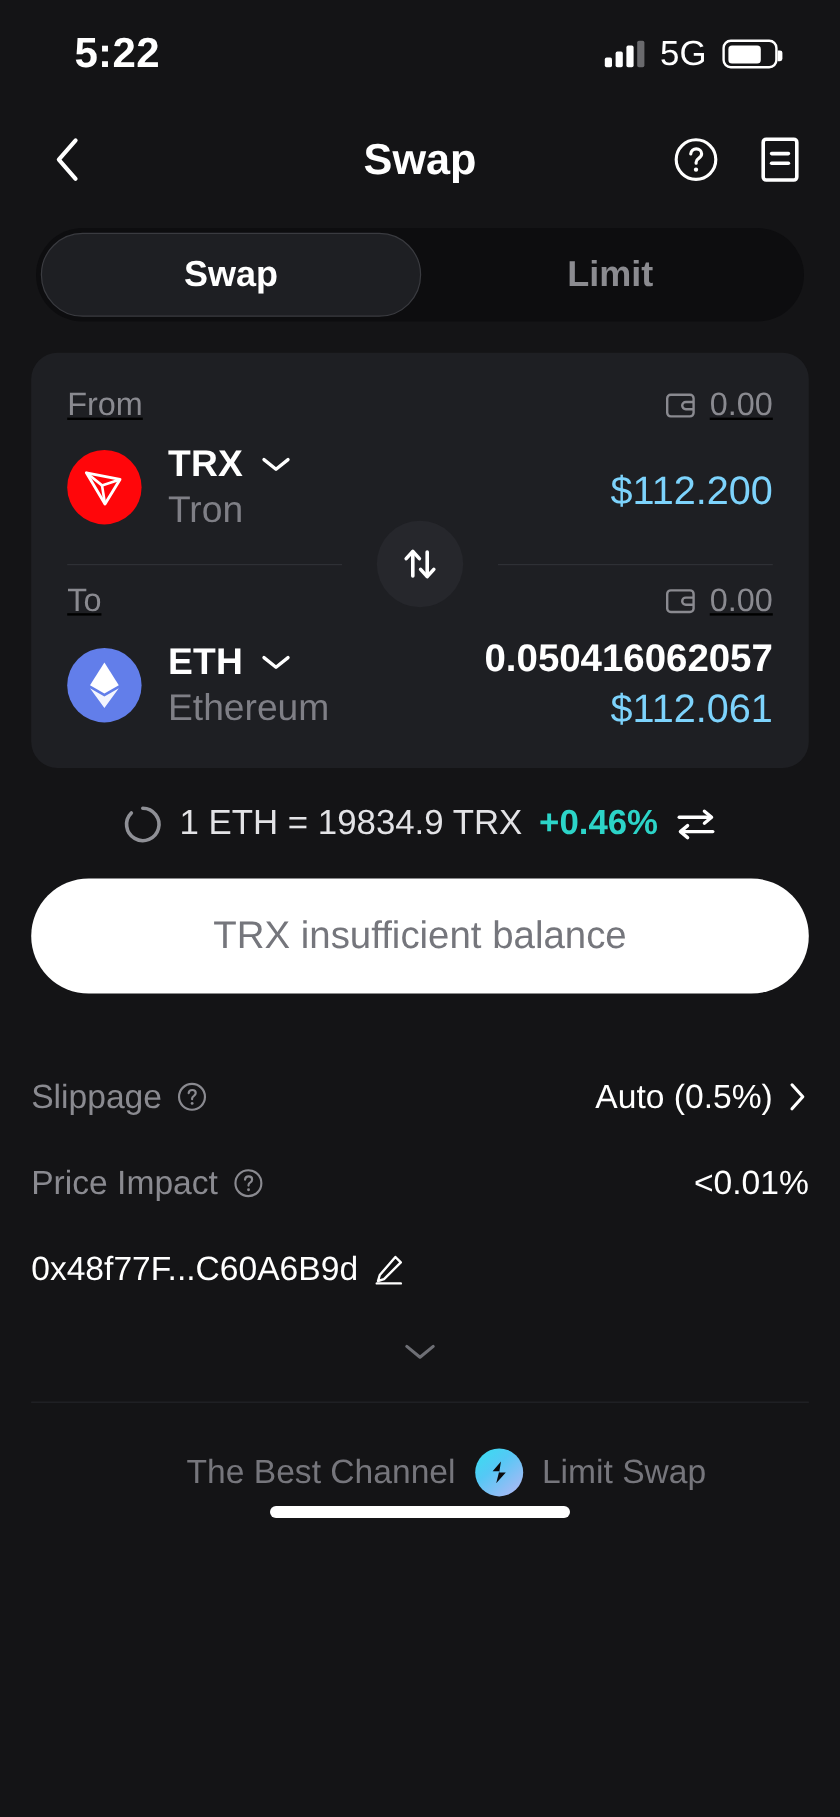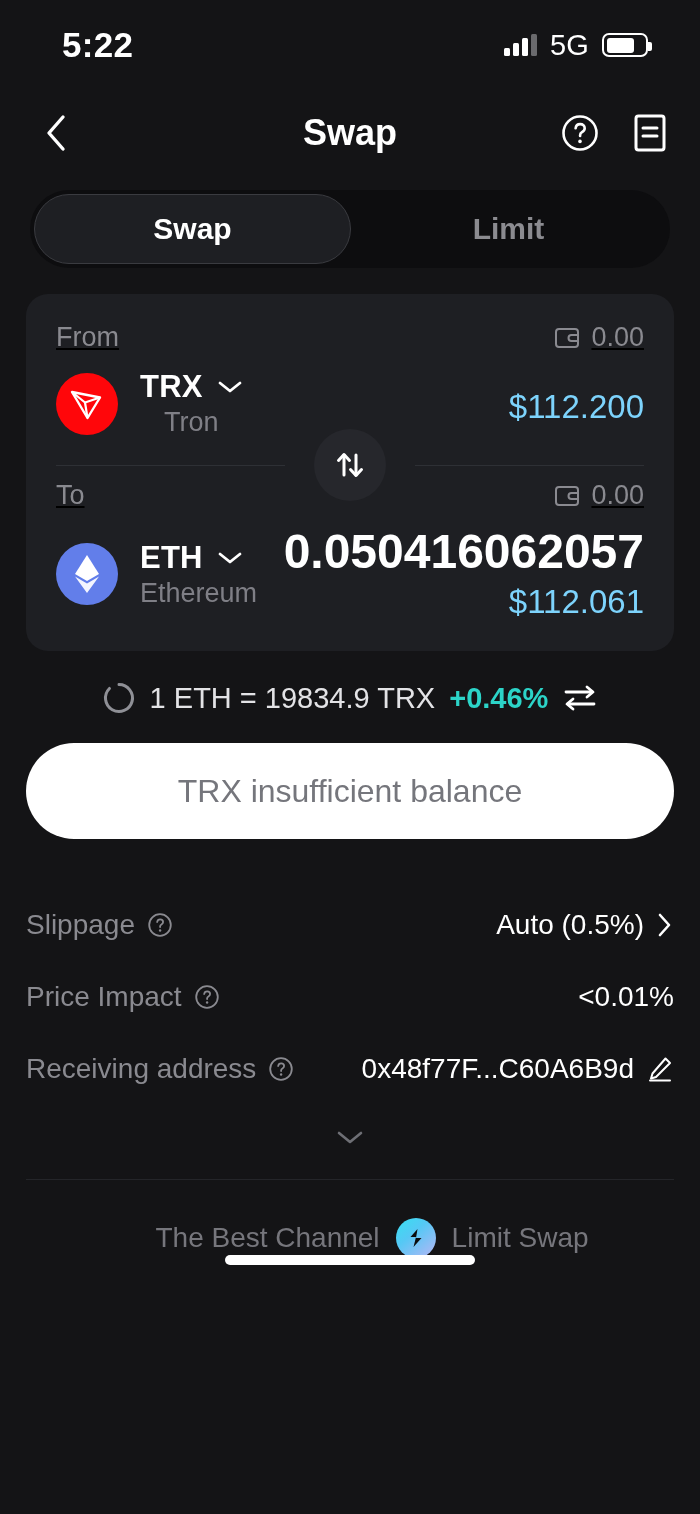--- a/index.html
+++ b/index.html
@@ -69,25 +69,25 @@
   .bal-text { color: #8a8a90; font-size: 27px; }
 
   .token-row { display: flex; align-items: center; margin-top: 16px; }
   .token-logo { width: 62px; height: 62px; border-radius: 50%; flex: 0 0 62px;
                 display: flex; align-items: center; justify-content: center; }
   .logo-trx { background: #ff060a; }
   .logo-eth { background: #627eea; }
   .token-meta { margin-left: 22px; }
   .token-sym-line { display: flex; align-items: center; gap: 14px; }
   .token-sym { color: #ffffff; font-size: 31px; font-weight: 700; letter-spacing: 0.2px; }
-  .token-name { color: #7f7f86; font-size: 27px; margin-top: 2px; text-align: center; }
+  .token-name { color: #7f7f86; font-size: 31px; margin-top: 2px; }
   .amount-box { margin-left: auto; text-align: right; }
   .amount { color: #ffffff; font-weight: 700; line-height: 1.05; }
   .amount.big { font-size: 46px; }
-  .amount.med { font-size: 48px; }
+  .amount.med { font-size: 32px; }
   .amount-usd { color: #7dd3fc; font-size: 33px; margin-top: 6px; }
 
   .divider-wrap { display: flex; align-items: center; margin: 26px 0 14px; height: 2px; position: relative; }
   .divider { flex: 1; height: 1px; background: #2e3035; }
   .divider-gap { width: 130px; }
   .switch-btn {
     position: absolute; left: 50%; top: 50%; transform: translate(-50%, -50%);
     width: 72px; height: 72px; border-radius: 50%; background: #26272c;
     display: flex; align-items: center; justify-content: center; z-index: 3;
   }
@@ -311,28 +311,20 @@
           <path d="M10.2 10c0.2-1.7 1.5-2.7 3-2.7 1.7 0 2.9 1.1 2.9 2.6 0 1.3-0.7 1.9-1.7 2.6-0.9 0.6-1.3 1-1.3 2v0.5" stroke="#8a8a90" stroke-width="1.8" stroke-linecap="round" fill="none"></path>
           <circle cx="13.1" cy="18.5" r="1.2" fill="#8a8a90"></circle>
         </svg>
       </div>
       <div class="drow-right">
         <span class="drow-value">&lt;0.01%</span>
       </div>
     </div>
 
     <div class="drow">
-      <div class="drow-left">
-        <span class="drow-label">Receiving address</span>
-        <svg width="26" height="26" viewBox="0 0 26 26" fill="none">
-          <circle cx="13" cy="13" r="10.8" stroke="#8a8a90" stroke-width="1.8"></circle>
-          <path d="M10.2 10c0.2-1.7 1.5-2.7 3-2.7 1.7 0 2.9 1.1 2.9 2.6 0 1.3-0.7 1.9-1.7 2.6-0.9 0.6-1.3 1-1.3 2v0.5" stroke="#8a8a90" stroke-width="1.8" stroke-linecap="round" fill="none"></path>
-          <circle cx="13.1" cy="18.5" r="1.2" fill="#8a8a90"></circle>
-        </svg>
-      </div>
       <div class="drow-right">
         <span class="drow-value">0x48f77F...C60A6B9d</span>
         <svg width="28" height="28" viewBox="0 0 28 28" fill="none">
           <path d="M19.5 3.5 L24 8 L10 22 L5 23.5 L6.5 18.5 Z" stroke="#ffffff" stroke-width="2" stroke-linejoin="round" fill="none"></path>
           <path d="M4 25.5 H24" stroke="#ffffff" stroke-width="2" stroke-linecap="round"></path>
         </svg>
       </div>
     </div>
 
     <div class="expand">

